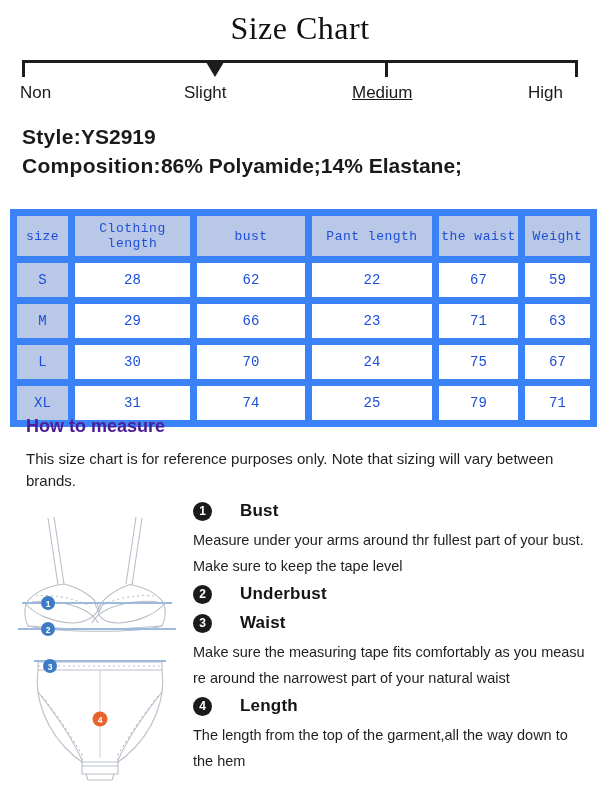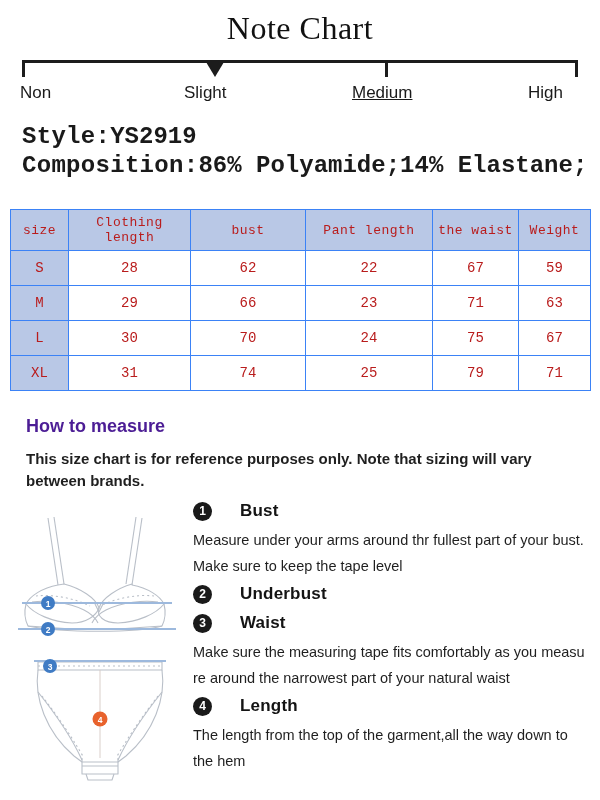--- a/index.html
+++ b/index.html
@@ -88,26 +88,25 @@
   .scale-label.l-high   { left: 508px; }
 
   
   .meta-block {
     position: absolute;
     top: 122px;
     left: 22px;
     width: 560px;
   }
   .meta-line {
-    font-size: 24px;
+    font-size: 21px;
     line-height: 29px;
     font-weight: 700;
     color: #1a1a1a;
     white-space: nowrap;
-    font-family: Liberation Mono, monospace;
   }
   .meta-line .meta-key {
     font-weight: 600;
     letter-spacing: 0.3px;
   }
   .meta-line .meta-val {
     font-weight: 700;
   }
 
   
@@ -115,24 +114,24 @@
     position: absolute;
     top: 209px;
     left: 10px;
     width: 580px;
     border-collapse: collapse;
     table-layout: fixed;
     font-family: "Liberation Mono", monospace;
   }
   .size-table th,
   .size-table td {
-    border: 1px solid #3b82f6;
+    border: 7px solid #3b82f6;
     text-align: center;
     font-size: 13px;
-    color: #b91c1c;
+    color: #1d4ed8;
     font-weight: 400;
     padding: 0;
   }
   .size-table thead th {
     background: #b9c8e6;
     height: 40px;
     letter-spacing: 0.5px;
   }
   .size-table tbody td {
     height: 34px;
@@ -159,21 +158,21 @@
     font-weight: 700;
     color: #4c1d95;
   }
   .howto-note {
     position: absolute;
     top: 448px;
     left: 26px;
     width: 556px;
     font-size: 15px;
     line-height: 22px;
-    font-weight: 700;
+    font-weight: 400;
     color: #1f1f1f;
   }
 
   
   .illus-col {
     position: absolute;
     top: 492px;
     left: 12px;
     width: 176px;
     height: 300px;
@@ -222,21 +221,21 @@
   .step-desc {
     font-size: 14.5px;
     line-height: 26px;
     color: #1f1f1f;
     font-weight: 400;
   }
 </style>
 </head>
 <body>
 
-<div class="page-title">Note Chart</div>
+<div class="page-title">Size Chart</div>
 
 <div class="scale-wrap">
   <div class="scale-line"></div>
   <div class="scale-tick t-left"></div>
   <div class="scale-tick t-mid"></div>
   <div class="scale-tick t-right"></div>
   <div class="scale-marker"></div>
   <div class="scale-labels">
     <div class="scale-label l-non">Non</div>
     <div class="scale-label l-slight">Slight</div>

